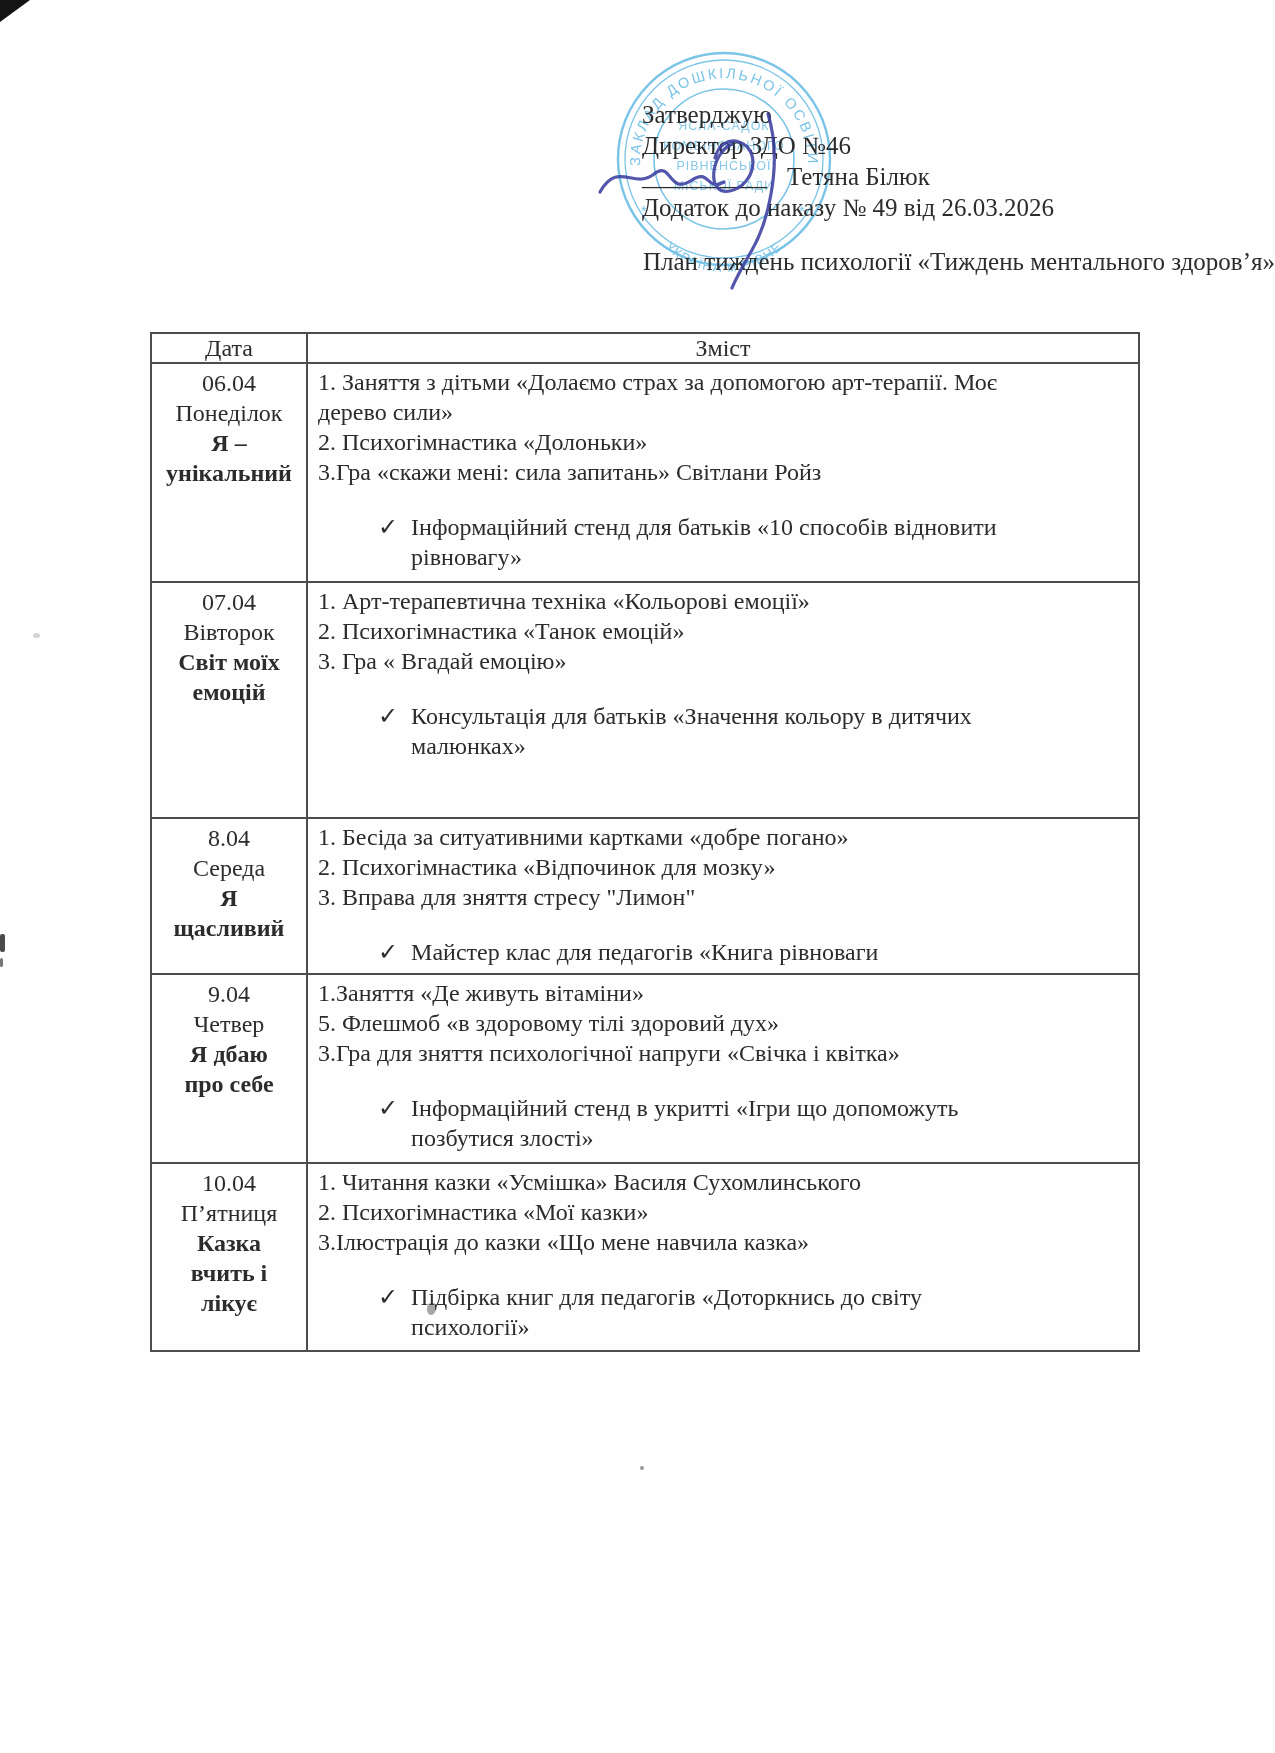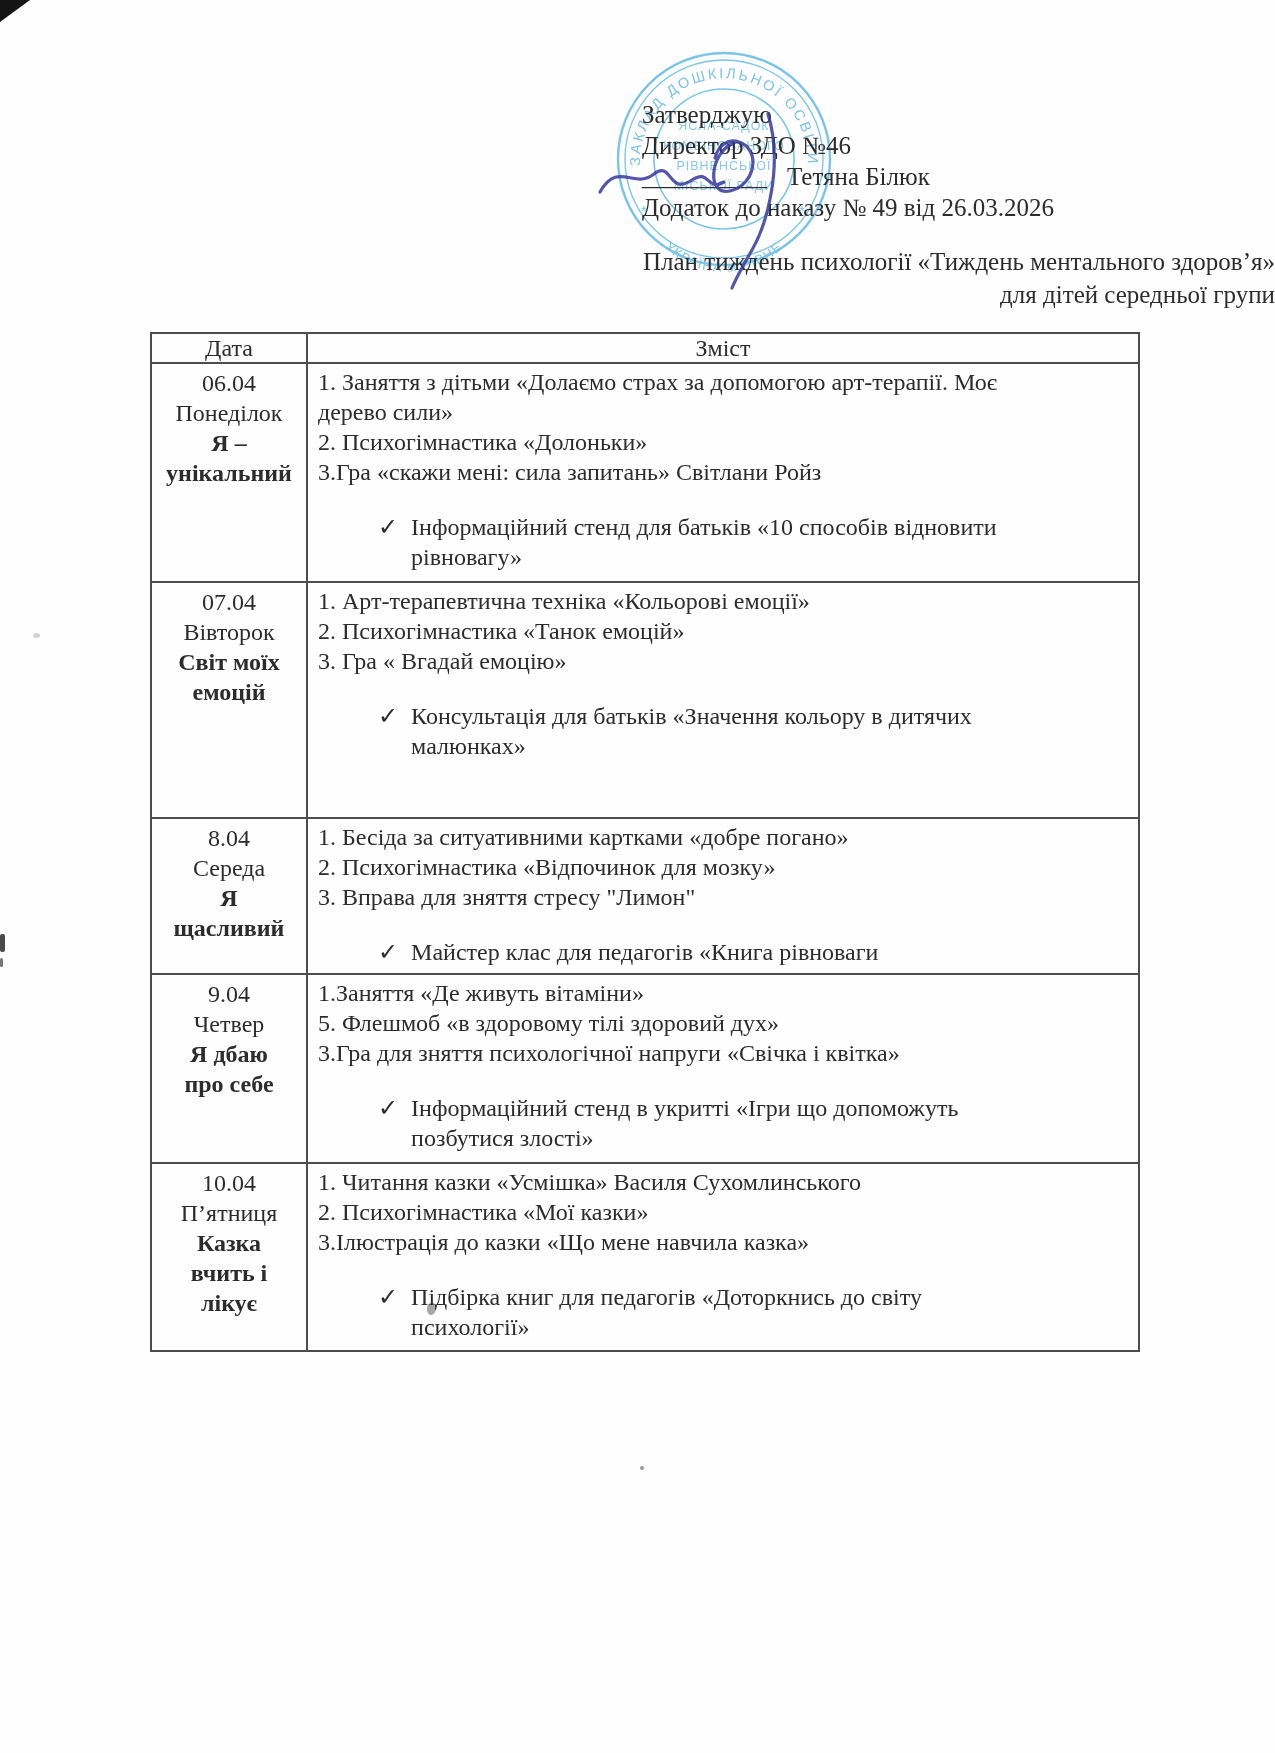--- a/index.html
+++ b/index.html
@@ -97,21 +97,20 @@
   <svg class="signature" viewBox="0 0 320 218">
     <g fill="none" stroke-width="3.2" stroke-linecap="round">
       <path d="M 40 106 C 58 74, 74 104, 94 88 C 112 74, 108 110, 132 94 C 150 82, 146 106, 164 96" stroke="#3c3f9f"></path>
       <path d="M 172 58 C 150 68, 146 110, 170 105 C 196 99, 201 63, 179 56 C 168 52, 158 60, 155 72" stroke="#3c3f9f"></path>
       <path d="M 208 28 C 224 80, 206 140, 192 164 C 184 178, 177 190, 172 202" stroke="#3c3f9f"></path>
     </g>
   </svg>
 
   <div class="title-block">
     <div>План тиждень психології «Тиждень ментального здоров’я»</div>
-    <div>для дітей середньої групи</div>
   </div>
 
   <table class="plan">
     <colgroup>
         <col class="date-col">
         <col>
       </colgroup>
     <thead>
       <tr>
         <th>Дата</th>

